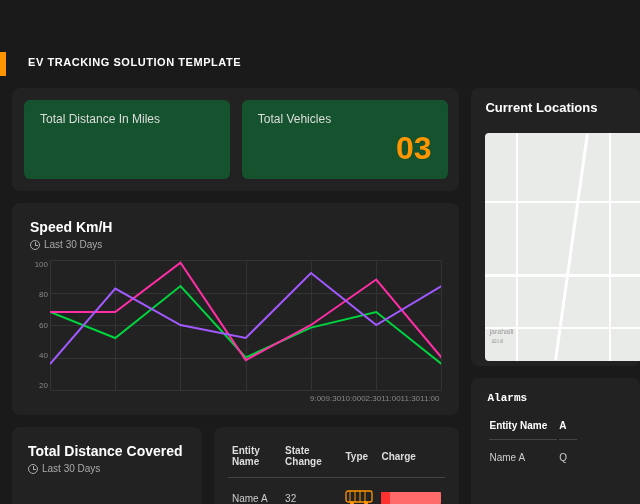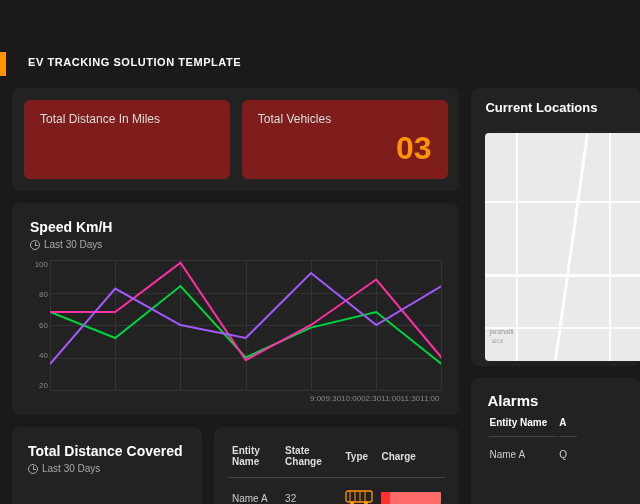--- a/index.html
+++ b/index.html
@@ -41,21 +41,21 @@
     gap: 12px;
   }
   .stats-wrap {
     background: #222;
     border-radius: 8px;
     padding: 12px;
     display: flex;
     gap: 12px;
   }
   .stat-card {
-    background: #7f1d1d;
+    background: #14532d;
     border-radius: 6px;
     padding: 12px 16px;
     flex: 1;
   }
   .stat-label {
     font-size: 12px;
     color: #ddd;
     font-weight: 500;
   }
   .stat-value {
@@ -226,23 +226,24 @@
     font-size: 7px;
     color: #999;
   }
   .alarm-card {
     background: #222;
     border-radius: 8px;
     padding: 14px 0 14px 16px;
     flex: 1;
   }
   .alarm-title {
-    font-size: 15px;
-    font-weight: 600;
-    margin-bottom: 2px;
+    font-size: 11px;
+    font-weight: 600;
+    margin-bottom: 10px;
+    font-family: Liberation Mono, monospace;
   }
   .alarm-tbl th {
     font-size: 10px;
     text-align: left;
     font-weight: 600;
     padding: 4px 10px 8px 0;
     border-bottom: 1px solid #444;
   }
   .alarm-tbl td {
     font-size: 10px;

